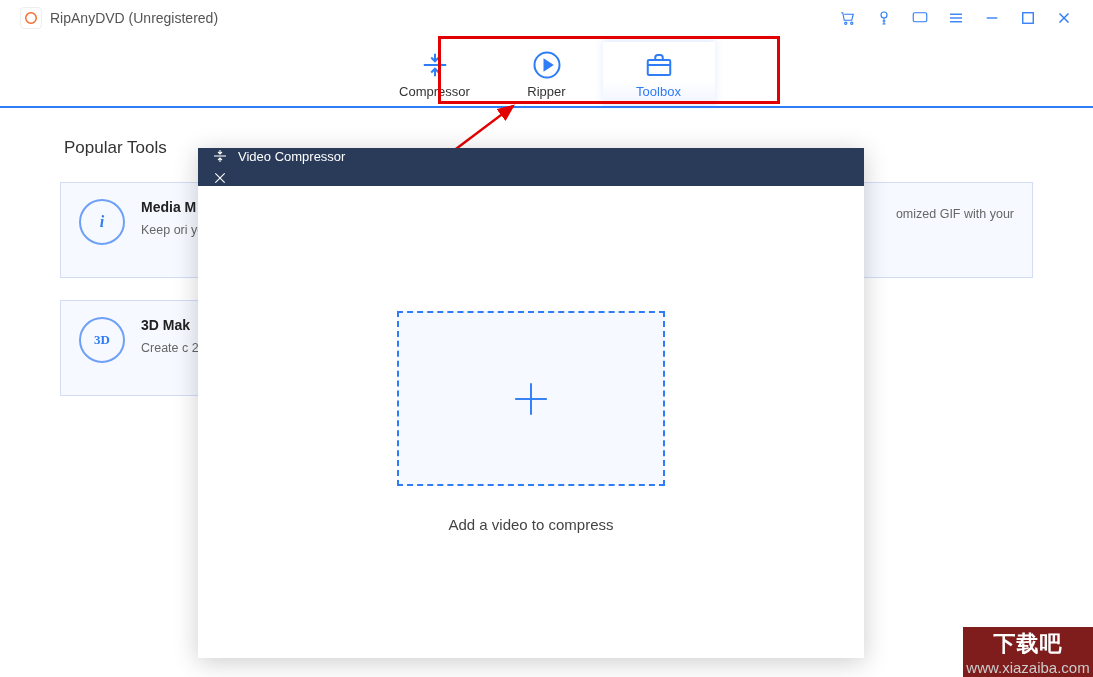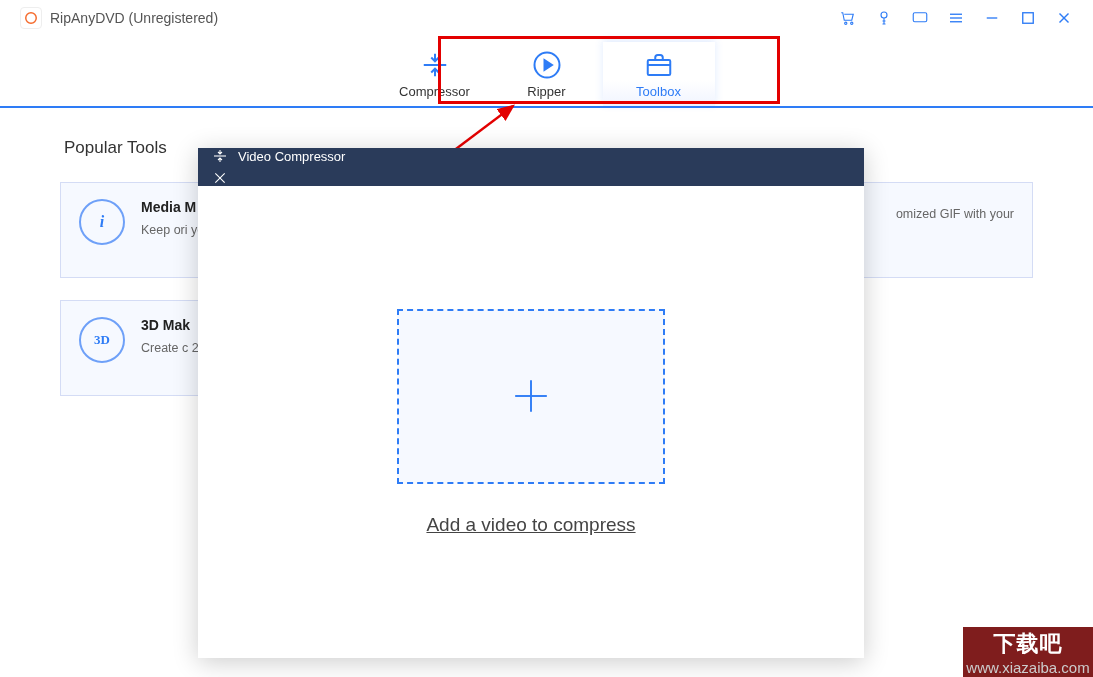--- a/index.html
+++ b/index.html
@@ -180,21 +180,21 @@
       height: 175px;
       border: 2px dashed #2e7cf6;
       background: #f6f9ff;
       display: flex;
       align-items: center;
       justify-content: center;
       cursor: pointer;
     }
     .plus-icon { width: 38px; height: 38px; color: #2e7cf6; }
     .plus-icon svg { width: 100%; height: 100%; }
-    .dropzone-label { font-size: 19px; color: #444; text-decoration: underline; }
+    .dropzone-label { font-size: 15px; color: #444; }
     .watermark {
       position: absolute;
       bottom: 0;
       right: 0;
       width: 130px;
       height: 50px;
       background: #7f1d1d;
       color: #fff;
       display: flex;
       flex-direction: column;

